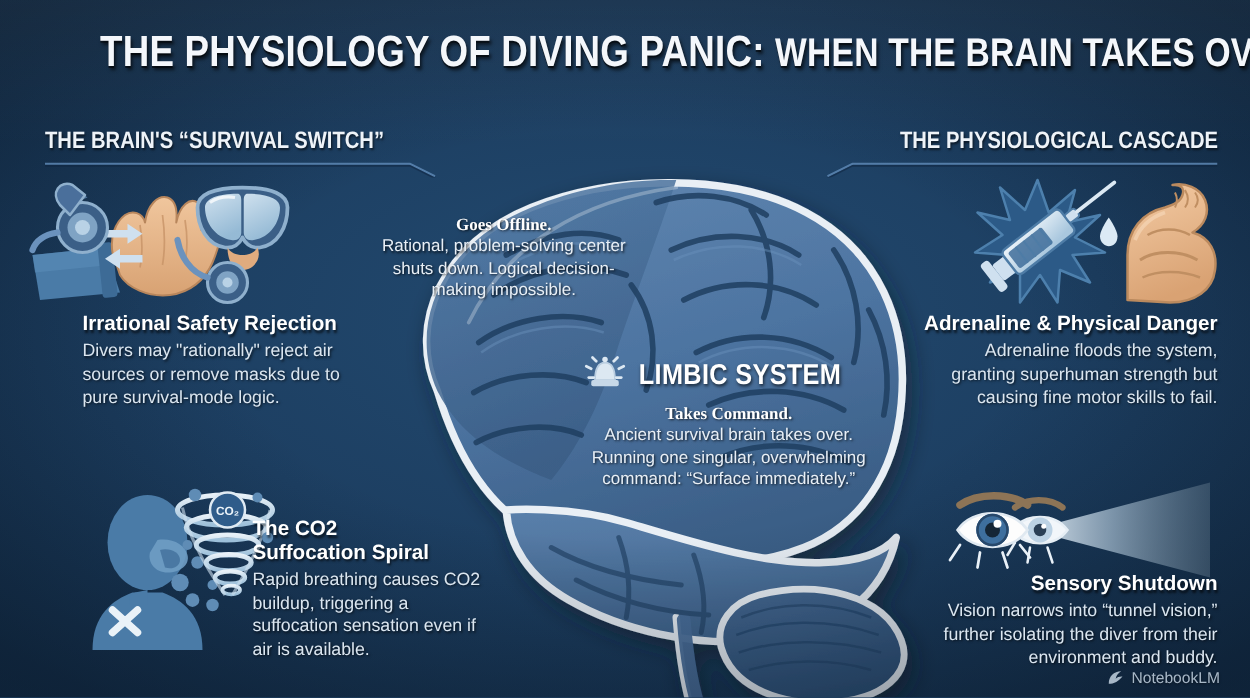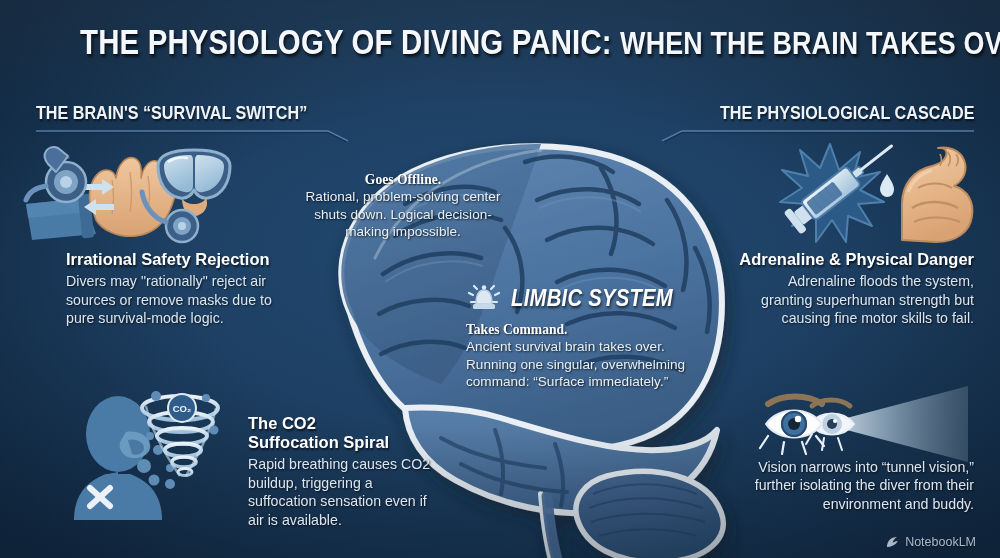--- a/index.html
+++ b/index.html
@@ -335,21 +335,21 @@
           <circle cx="16" cy="4" r="5"></circle>
             <circle cx="66" cy="6" r="4"></circle>
           <circle cx="74" cy="38" r="4.5"></circle>
             <circle cx="10" cy="44" r="4"></circle>
           <circle cx="30" cy="92" r="5"></circle>
         </g>
       </g>
     </svg>
   </div>
 
-  <div class="block b-left" style="left:202px;top:414px;width:190px;margin-left:46px;">
+  <div class="block b-left" style="left:202px;top:414px;width:190px;">
     <div class="blk-title">
       <span>The CO2</span><br>
       <span>Suffocation Spiral</span>
     </div>
     <div class="blk-body">Rapid breathing causes CO2 buildup, triggering a suffocation sensation even if air is available.</div>
   </div>
 
   <div class="art" style="left:768px;top:142px;width:205px;height:106px;">
     <svg width="205" height="106" viewBox="0 0 205 106">
       <defs>
@@ -445,50 +445,51 @@
           <path d="M2,38 L-6,50"></path>
             <path d="M18,44 L16,56"></path>
             <path d="M36,44 L40,56"></path>
             <path d="M50,38 L58,48"></path>
         </g>
       </g>
     </svg>
   </div>
 
   <div class="block b-right" style="right:26px;top:458px;width:248px;">
+    <div class="blk-title">Sensory Shutdown</div>
     <div class="blk-body">Vision narrows into “tunnel vision,” further isolating the diver from their environment and buddy.</div>
   </div>
 
   <div class="callout" style="left:296px;top:166px;width:214px;">
     <div class="sub" style="text-align:center;">
       <b>Goes Offline.</b><br>
       <span>Rational, problem-solving center shuts down. Logical decision-making impossible.</span>
     </div>
   </div>
 
   <div class="callout" style="left:466px;top:282px;width:234px;">
-    <div class="head" style="justify-content:flex-start;font-style:italic;">
+    <div class="head" style="justify-content:flex-start;">
       <span style="flex:0 0 auto;">
         <svg width="36" height="30" viewBox="0 0 36 30">
           <path d="M10,22 C10,13 13,8 18,8 C23,8 26,13 26,22 Z" fill="#dce8f2" stroke="#b9cde0" stroke-width="1.4"></path>
           <rect x="7" y="22" width="22" height="5" rx="1.6" fill="#c7d8e8"></rect>
           <circle cx="18" cy="5.5" r="2.2" fill="#dce8f2"></circle>
           <g stroke="#dce8f2" stroke-width="2.2" stroke-linecap="round">
             <path d="M3,11 L7,13"></path>
               <path d="M33,11 L29,13"></path>
             <path d="M5,20 L9,20"></path>
               <path d="M31,20 L27,20"></path>
             <path d="M8,4 L11,7"></path>
               <path d="M28,4 L25,7"></path>
           </g>
         </svg>
       </span>
       <span class="lbl">LIMBIC SYSTEM</span>
     </div>
-    <div class="sub" style="text-align:left;">
+    <div class="sub" style="text-align:center;">
       <b>Takes Command.</b><br>
       <span>Ancient survival brain takes over.</span><br>
       <span>Running one singular, overwhelming</span><br>
       <span>command: “Surface immediately.”</span>
     </div>
   </div>
 
   <div class="watermark">
     <span>
       <svg width="14" height="14" viewBox="0 0 14 14">

